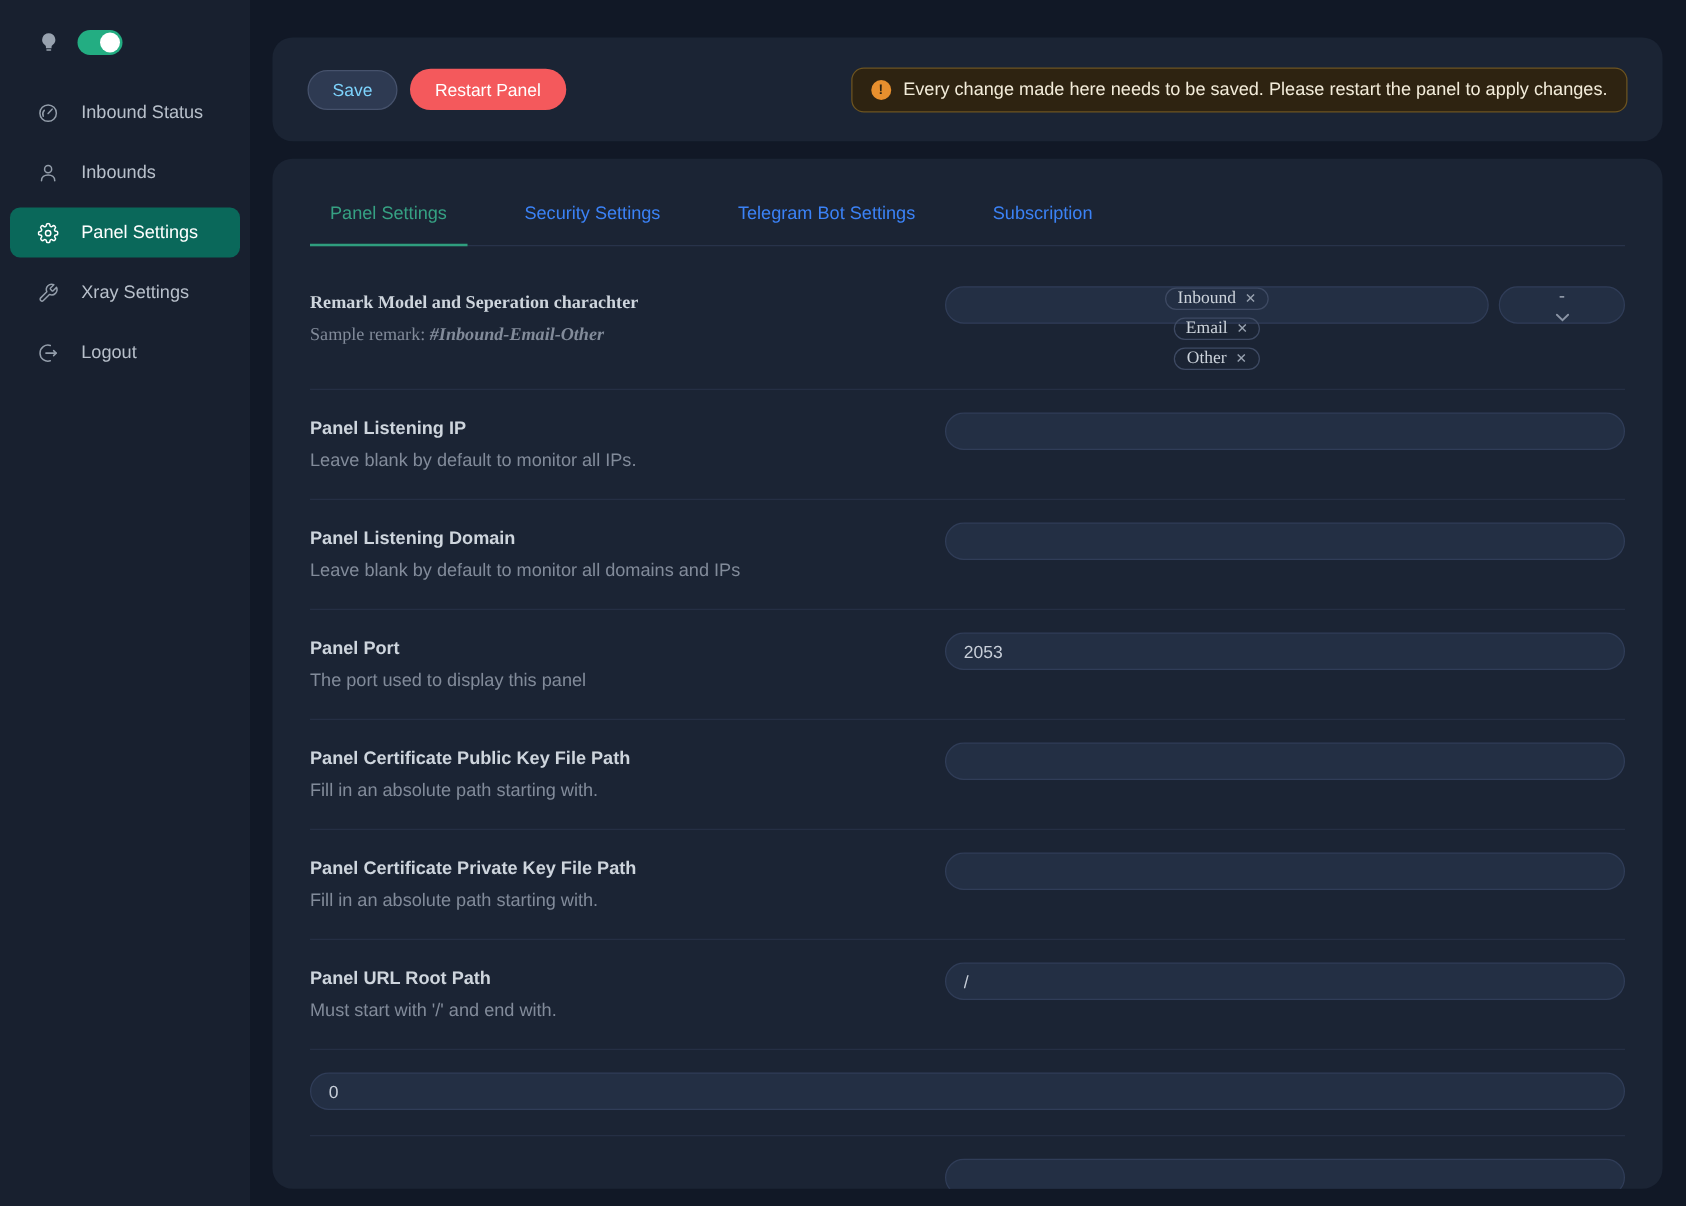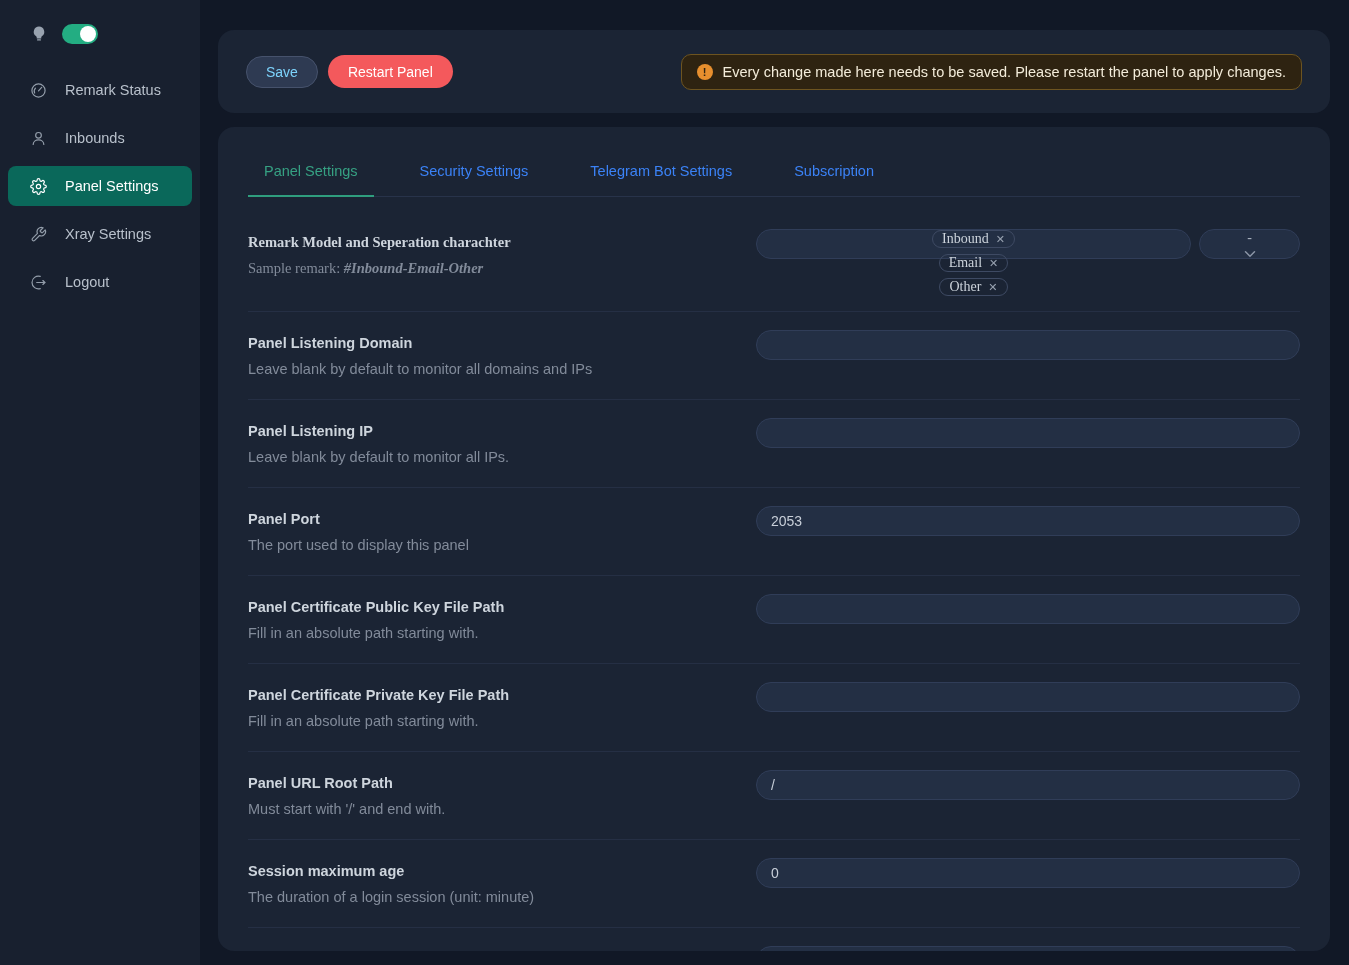--- a/index.html
+++ b/index.html
@@ -118,21 +118,21 @@
 
   <nav class="menu">
     <div class="menu-item">
       <span class="mi-icon">
         <svg width="17" height="17" viewBox="0 0 24 24" fill="none" stroke="currentColor" stroke-width="1.7" stroke-linecap="round">
           <circle cx="12" cy="12" r="9.3"></circle>
           <path d="M12 12.5 L16.5 7.5"></path>
           <path d="M6.5 15.5 a6.3 6.3 0 0 1 1.2 -6.8"></path>
         </svg>
       </span>
-      <span>Remark Status</span>
+      <span>Inbound Status</span>
     </div>
 
     <div class="menu-item">
       <span class="mi-icon">
         <svg width="17" height="17" viewBox="0 0 24 24" fill="none" stroke="currentColor" stroke-width="1.7" stroke-linecap="round">
           <circle cx="12" cy="7.5" r="4"></circle>
           <path d="M4.5 20.5c0-4 3.4-6.5 7.5-6.5s7.5 2.5 7.5 6.5"></path>
         </svg>
       </span>
       <span>Inbounds</span>
@@ -220,40 +220,40 @@
               <svg width="12" height="8" viewBox="0 0 12 8" fill="none" stroke="currentColor" stroke-width="1.5" stroke-linecap="round">
                   <path d="M1.5 1.8 L6 6.2 L10.5 1.8"></path>
                 </svg>
             </span>
           </div>
         </div>
       </div>
 
       <div class="row">
         <div class="label-col">
+          <div class="row-label">Panel Listening IP</div>
+          <div class="row-desc">Leave blank by default to monitor all IPs.</div>
+        </div>
+        <div class="input-col">
+          <input class="input" value="" style="">
+        </div>
+      </div>
+
+      <div class="row">
+        <div class="label-col">
           <div class="row-label">Panel Listening Domain</div>
           <div class="row-desc">Leave blank by default to monitor all domains and IPs</div>
         </div>
         <div class="input-col">
           <input class="input" value="" style="">
         </div>
       </div>
 
       <div class="row">
         <div class="label-col">
-          <div class="row-label">Panel Listening IP</div>
-          <div class="row-desc">Leave blank by default to monitor all IPs.</div>
-        </div>
-        <div class="input-col">
-          <input class="input" value="" style="">
-        </div>
-      </div>
-
-      <div class="row">
-        <div class="label-col">
           <div class="row-label">Panel Port</div>
           <div class="row-desc">The port used to display this panel</div>
         </div>
         <div class="input-col">
           <input class="input" value="2053" style="">
         </div>
       </div>
 
       <div class="row">
         <div class="label-col">
@@ -279,24 +279,20 @@
         <div class="label-col">
           <div class="row-label">Panel URL Root Path</div>
           <div class="row-desc">Must start with '/' and end with.</div>
         </div>
         <div class="input-col">
           <input class="input" value="/" style="">
         </div>
       </div>
 
       <div class="row">
-        <div class="label-col">
-          <div class="row-label">Session maximum age</div>
-          <div class="row-desc">The duration of a login session (unit: minute)</div>
-        </div>
         <div class="input-col">
           <input class="input" value="0" style="">
         </div>
       </div>
 
       <div class="row partial">
         <div class="label-col"></div>
         <div class="input-col">
           <input class="input" style="">
         </div>

